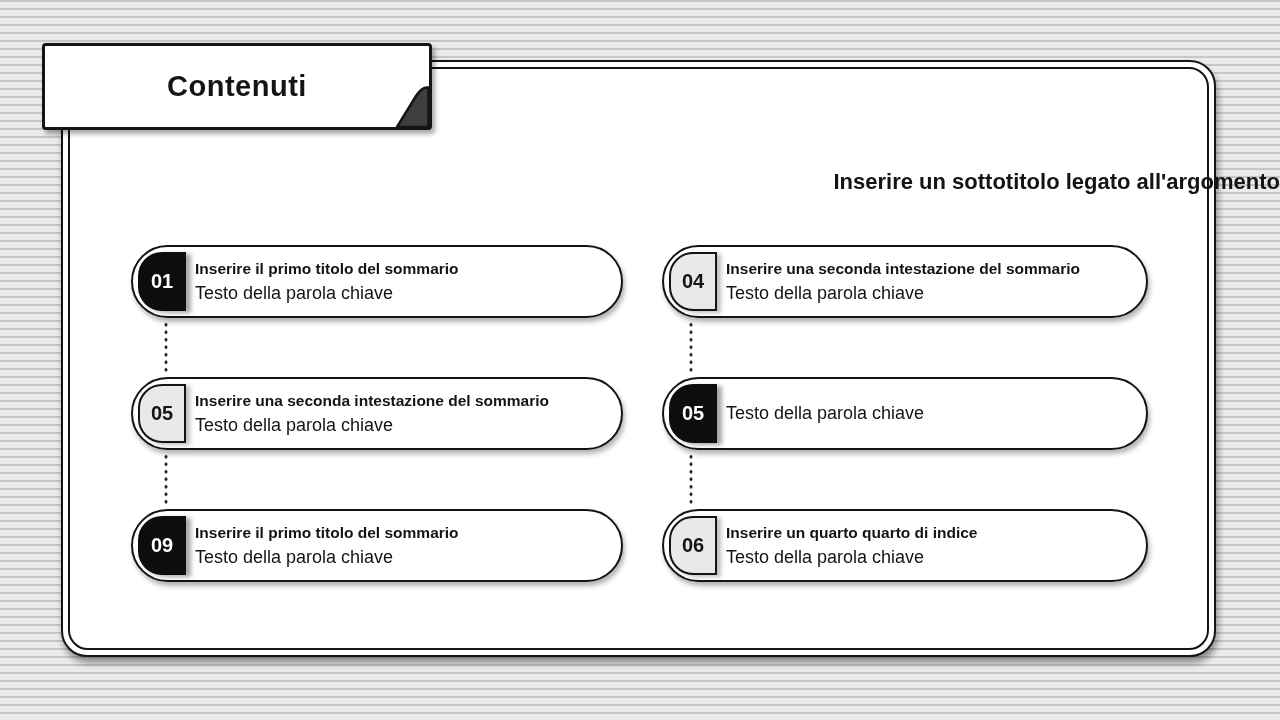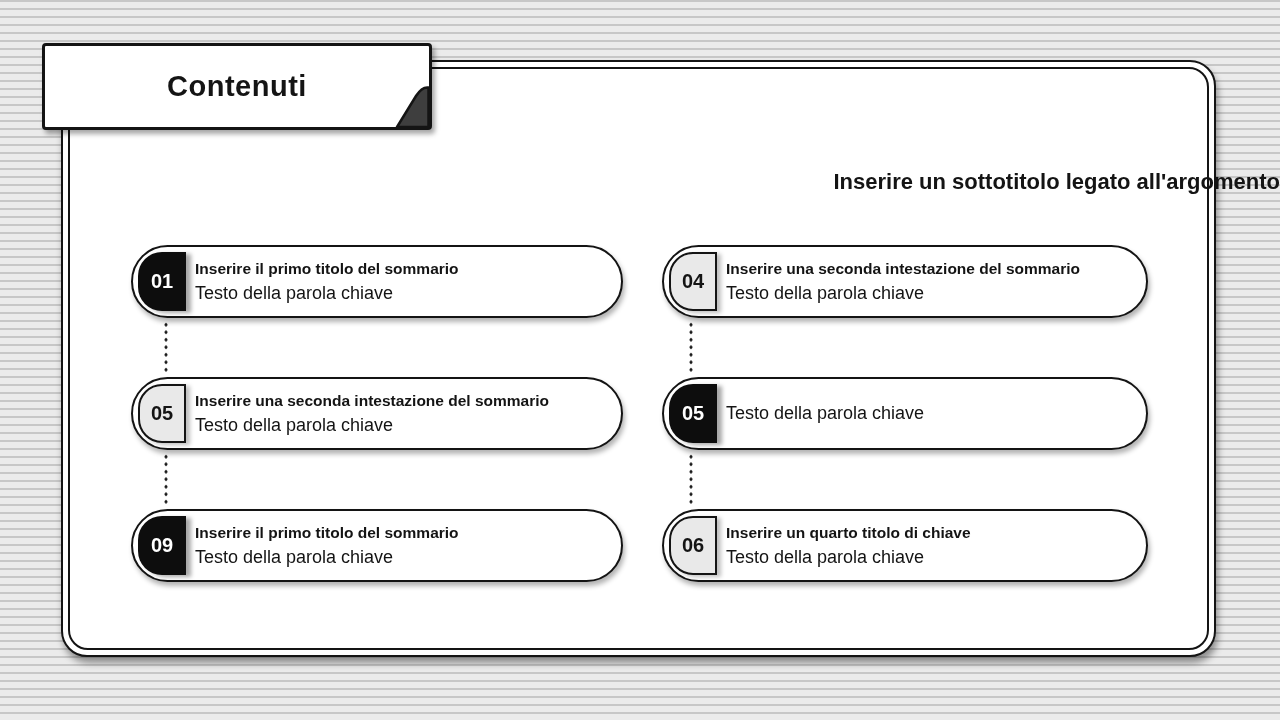--- a/index.html
+++ b/index.html
@@ -142,19 +142,19 @@
     </div>
     <div class="pill-text">
       <div class="item-keyword">Testo della parola chiave</div>
     </div>
   </div>
   <div class="pill">
     <div class="badge light">
       <span>06</span>
     </div>
     <div class="pill-text">
-      <div class="item-title">Inserire un quarto titolo di chiave</div>
+      <div class="item-title">Inserire un quarto quarto di indice</div>
       <div class="item-keyword">Testo della parola chiave</div>
     </div>
   </div>
   <div class="connector c1"></div>
   <div class="connector c2"></div>
 </div>
 
 </body></html>

